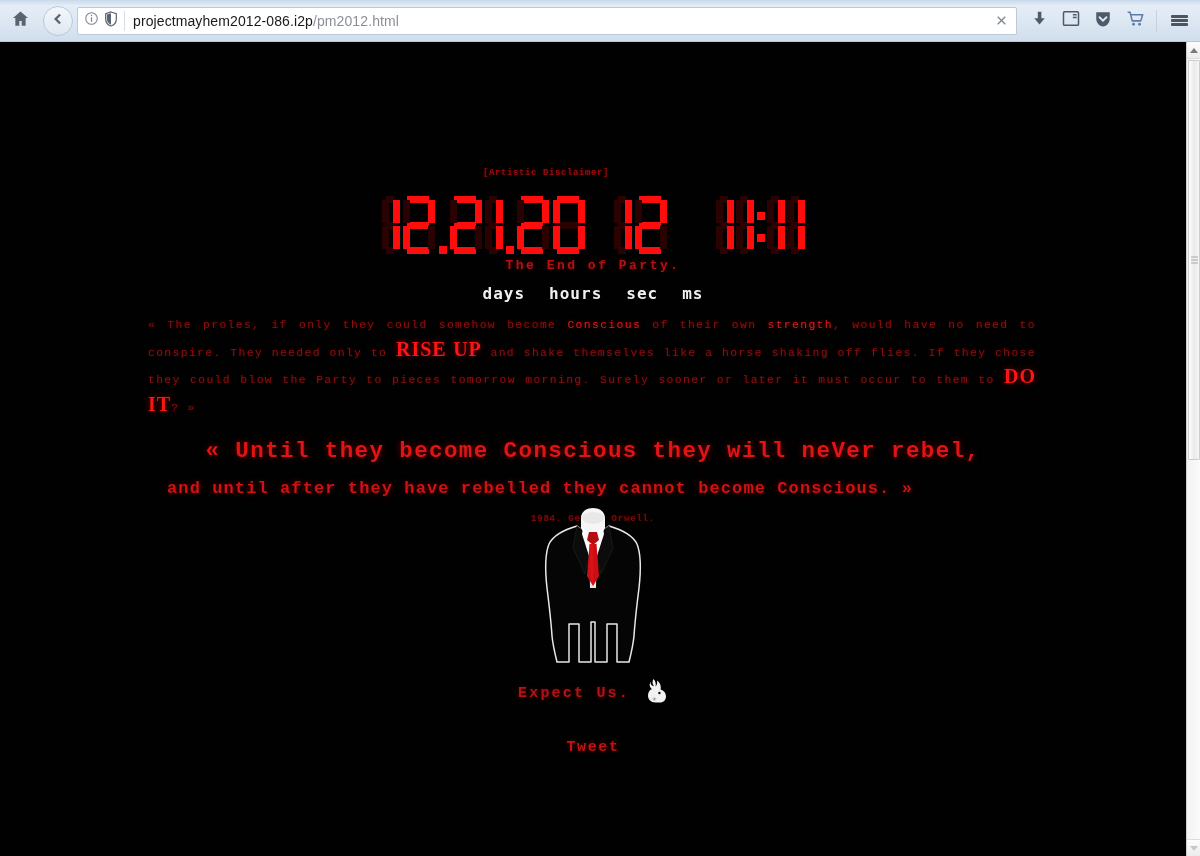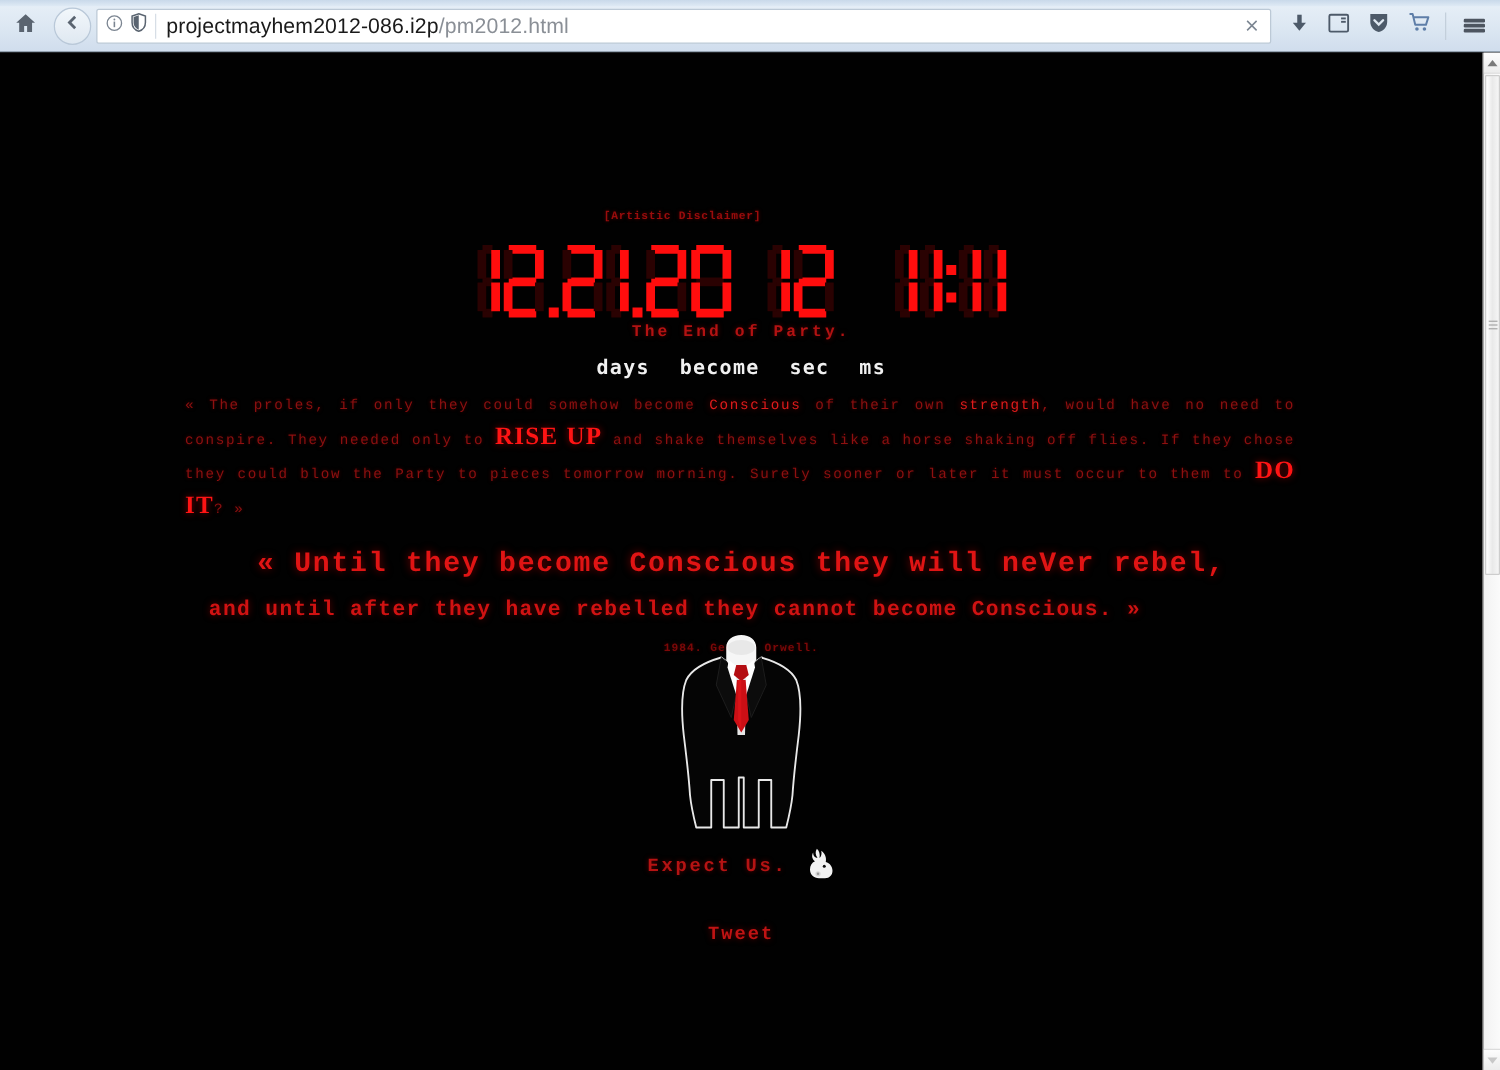--- a/index.html
+++ b/index.html
@@ -42,21 +42,21 @@
     border: 1px solid #bcc9d6;
     border-radius: 2px;
     display: flex; align-items: center;
     position: relative;
   }
   .url-icons { display: flex; align-items: center; padding-left: 6px; gap: 5px; }
   .url-sep {
     width: 1px; height: 20px; background: #d7dee6; margin: 0 8px 0 6px;
   }
   .url-text {
-    font-size: 17px; color: #1a1a1a; letter-spacing: .1px;
+    font-size: 14px; color: #1a1a1a; letter-spacing: .1px;
     white-space: nowrap; overflow: hidden;
     font-family: "Liberation Sans", sans-serif;
   }
   .url-text .dim { color: #8a8f96; }
   .url-stop {
     position: absolute; right: 0; top: 0;
     width: 30px; height: 26px;
     display: flex; align-items: center; justify-content: center;
     cursor: pointer;
   }
@@ -490,21 +490,21 @@
             <div class="seg v e off"></div>
               <div class="seg v c"></div>
           </div>
         </div>
       </div>
 
       <div class="endoffear">The End of Party.</div>
 
       <div class="unit-labels">
         <span>days</span>
-        <span>become</span>
+        <span>hours</span>
         <span>sec</span>
         <span>ms</span>
       </div>
 
       <div class="orwell-para"><span>« The proles, if only they could somehow become </span><span class="hot">Conscious</span><span> of their own </span><span class="hot">strength</span><span>, would have no need to conspire. They needed only to </span><span class="huge">RISE UP</span><span> and shake themselves like a horse shaking off flies. If they chose they could blow the Party to pieces tomorrow morning. Surely sooner or later it must occur to them to </span><span class="huge">DO IT</span><span>? »</span></div>
 
       <div class="bigquote1">« Until they become Conscious they will neVer rebel,</div>
       <div class="bigquote2">and until after they have rebelled they cannot become Conscious. »</div>
       <div class="attrib">1984. George Orwell.</div>
 

